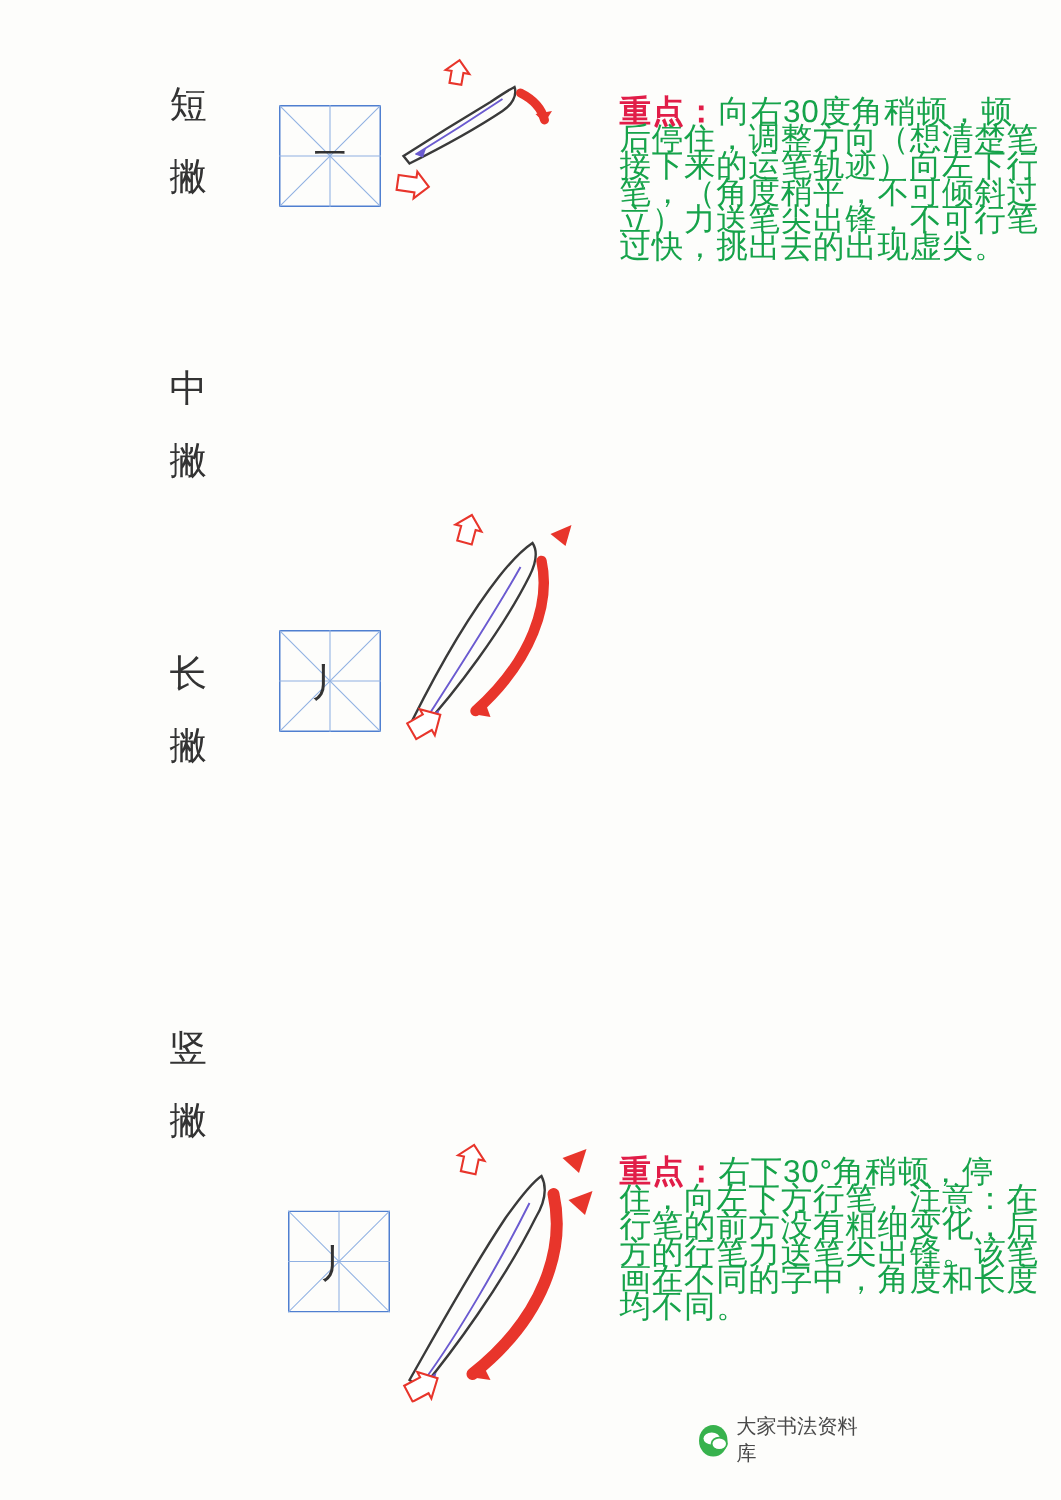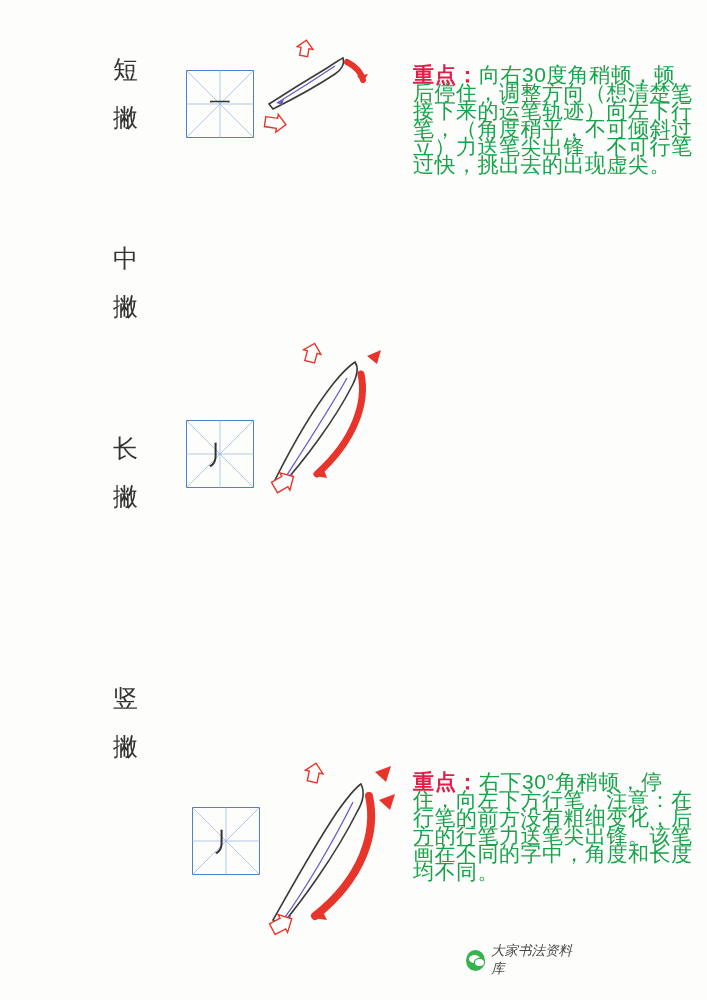--- a/index.html
+++ b/index.html
@@ -90,21 +90,20 @@
   #note-1 { top: 245px; }
   #note-2 { top: 378px; margin-top: 25px; }
 
   
   .footer {
     position: absolute;
     left: 0;
     bottom: 10px;
     width: 576px;
     height: 46px;
-    font-style: italic;
   }
   .footer-inner {
     position: absolute;
     left: 466px;
     bottom: 12px;
     display: flex;
     align-items: center;
     gap: 6px;
   }
   .wechat-badge {

